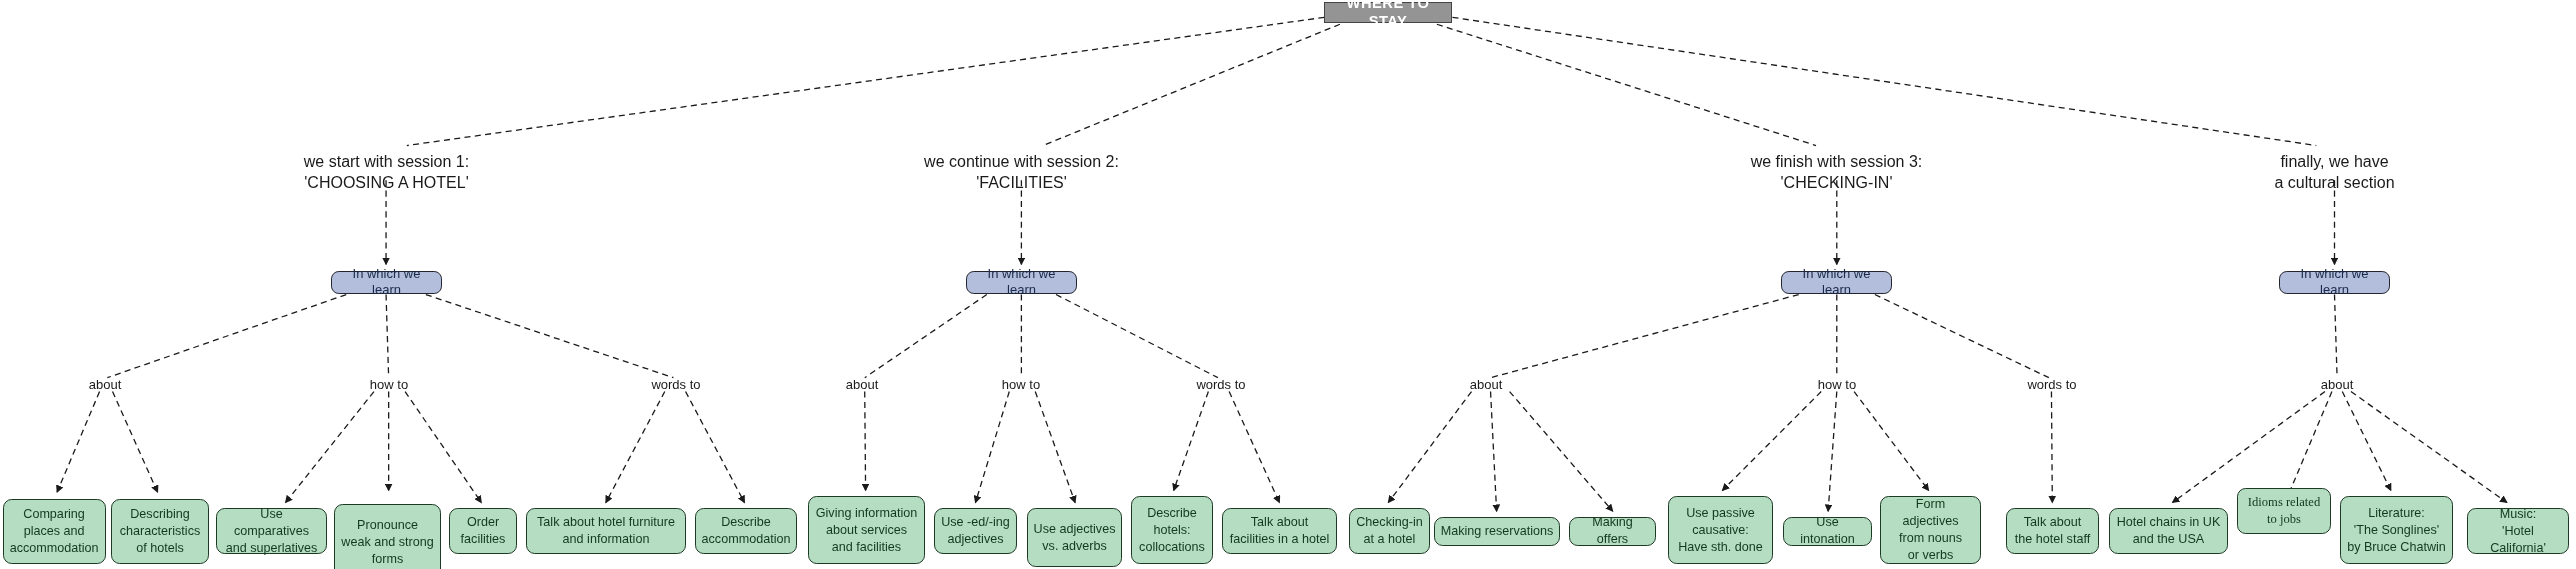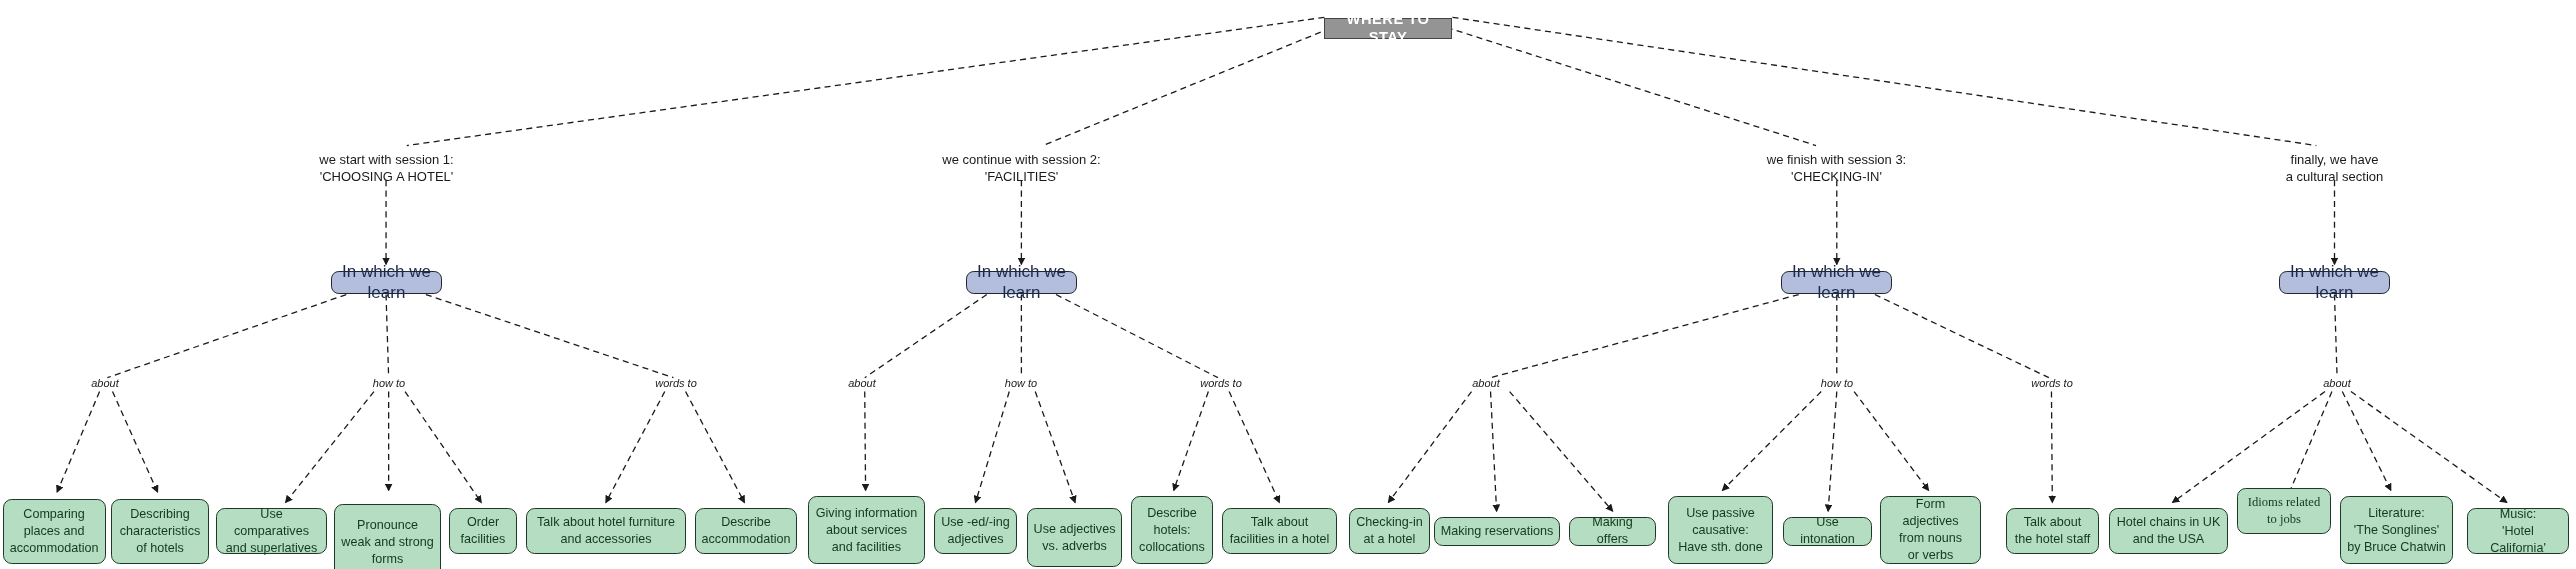--- a/index.html
+++ b/index.html
@@ -42,43 +42,42 @@
     font-size: 14.7px;
     letter-spacing: 0.5px;
     font-stretch: condensed;
   }
 
   
   .caption {
     position: absolute;
     text-align: center;
     color: #1a1a1a;
-    font-size: 13px;
+    font-size: 16px;
     line-height: 1.33;
     white-space: pre-line;
   }
 
   
   .learn-node {
     background: #b3bedd;
     border: 1.4px solid #23262e;
     border-radius: 7.8px;
     color: #1b2a4a;
-    font-size: 17px;
+    font-size: 13px;
     padding: 2.6px 7px;
   }
 
   
   .branch-label {
     position: absolute;
     text-align: center;
     color: #1a1a1a;
-    font-size: 11px;
+    font-size: 13px;
     white-space: nowrap;
-    font-style: italic;
   }
 
   
   .leaf-node {
     background: #b4ddc1;
     border: 1.4px solid #1d3a25;
     border-radius: 8.7px;
     color: #133a1c;
     font-size: 12.6px;
     padding: 1.7px 5.2px;
@@ -151,21 +150,21 @@
 
       <path d="M 2370 452 L 2371 580" marker-end="url(#arrow)"></path>
 
       <path d="M 2686 452 L 2510 580" marker-end="url(#arrow)"></path>
       <path d="M 2694 452 L 2640 580" marker-end="url(#arrow)"></path>
       <path d="M 2706 452 L 2762 566" marker-end="url(#arrow)"></path>
       <path d="M 2716 452 L 2896 580" marker-end="url(#arrow)"></path>
     </g>
   </svg>
 
-  <div class="node root-node" style="left:1324px; top:1.7px; width:128px; height:21.6px;margin-top:16px;">
+  <div class="node root-node" style="left:1324px; top:1.7px; width:128px; height:21.6px;">
     <span>WHERE TO STAY</span>
   </div>
 
   <div class="caption" style="left:248px; top:151px; width:277px;">we start with session 1:
 'CHOOSING A HOTEL'</div>
   <div class="caption" style="left:883px; top:151px; width:277px;">we continue with session 2:
 'FACILITIES'</div>
   <div class="caption" style="left:1698px; top:151px; width:277px;">we finish with session 3:
 'CHECKING-IN'</div>
   <div class="caption" style="left:2196px; top:151px; width:277px;">finally, we have
@@ -202,21 +201,21 @@
 characteristics
 of hotels</div>
   <div class="node leaf-node" style="left:216px;top:508px;width:111px;height:46px;">Use comparatives
 and superlatives</div>
   <div class="node leaf-node" style="left:334px;top:504px;width:107px;height:76px;">Pronounce
 weak and strong
 forms</div>
   <div class="node leaf-node" style="left:449px;top:508px;width:68px;height:46px;">Order
 facilities</div>
   <div class="node leaf-node" style="left:526px;top:508px;width:160px;height:46px;">Talk about hotel furniture
-and accessories</div>
+and information</div>
   <div class="node leaf-node" style="left:695px;top:508px;width:102px;height:46px;">Describe
 accommodation</div>
   <div class="node leaf-node" style="left:808px;top:496px;width:117px;height:68px;">Giving information
 about services
 and facilities</div>
   <div class="node leaf-node" style="left:934px;top:508px;width:83px;height:46px;border-radius:9px;">Use -ed/-ing
 adjectives</div>
   <div class="node leaf-node" style="left:1027px;top:508px;width:95px;height:59px;">Use adjectives
 vs. adverbs</div>
   <div class="node leaf-node" style="left:1131px;top:496px;width:82px;height:68px;">Describe

